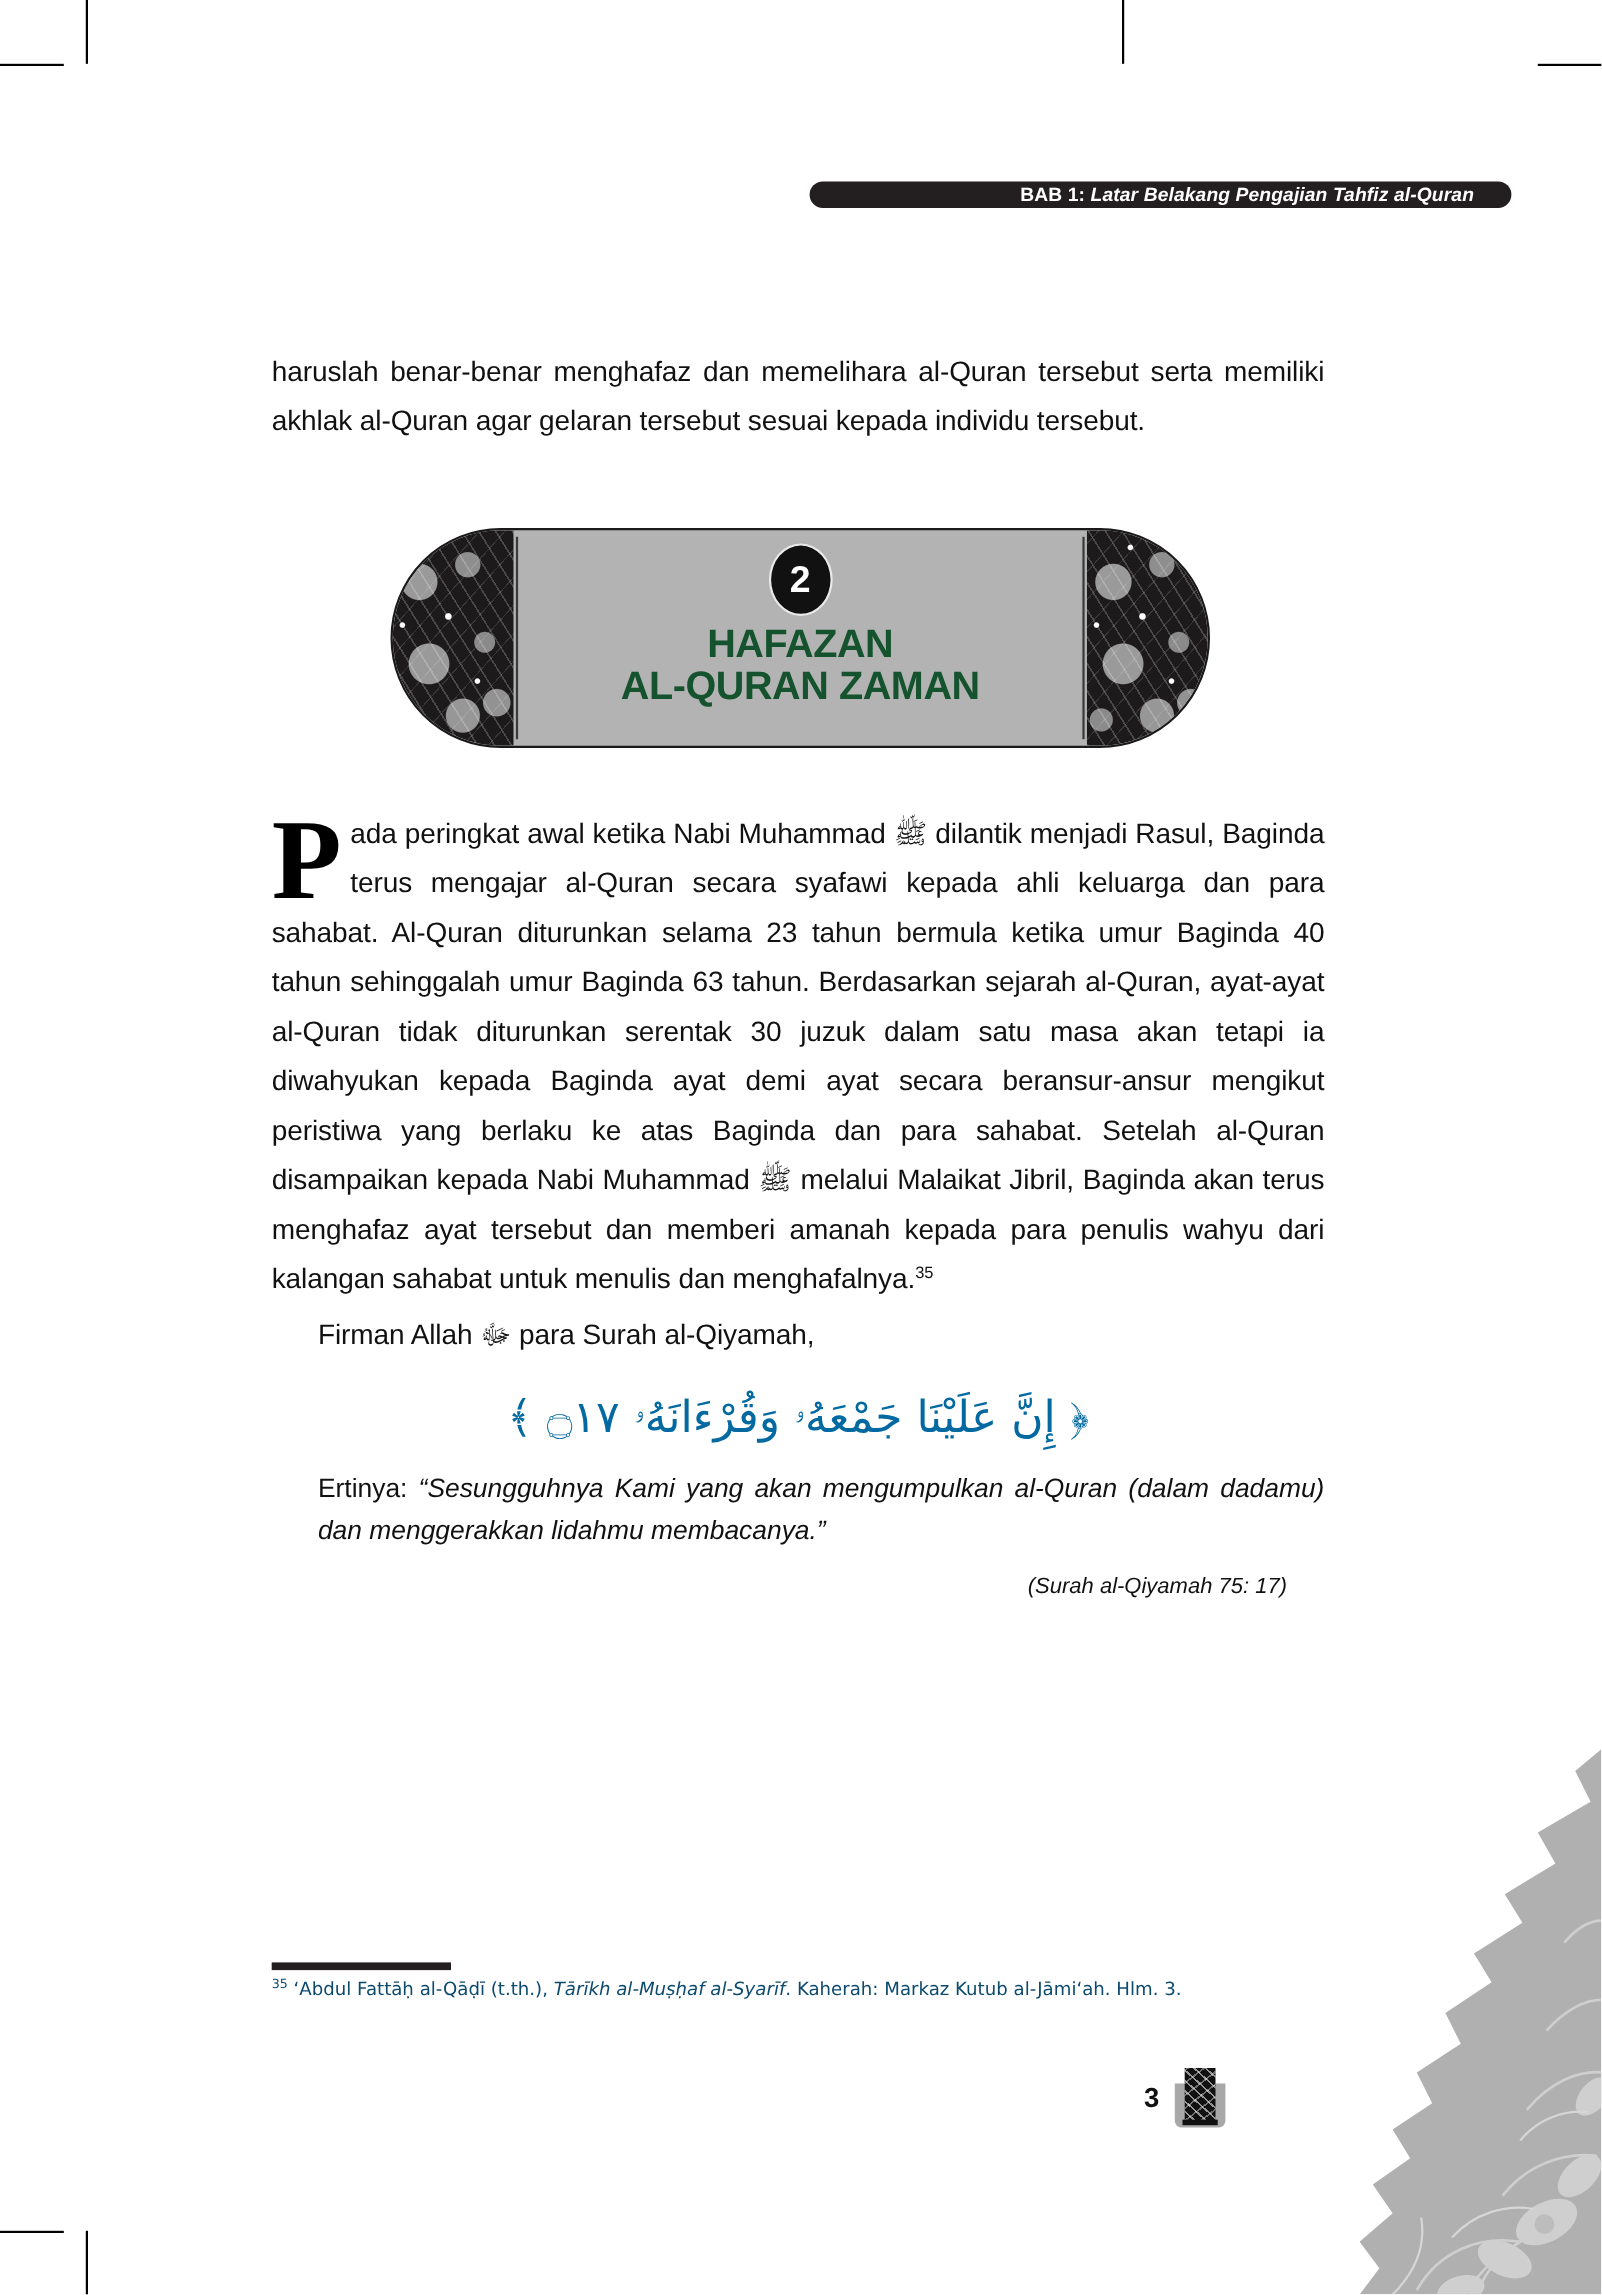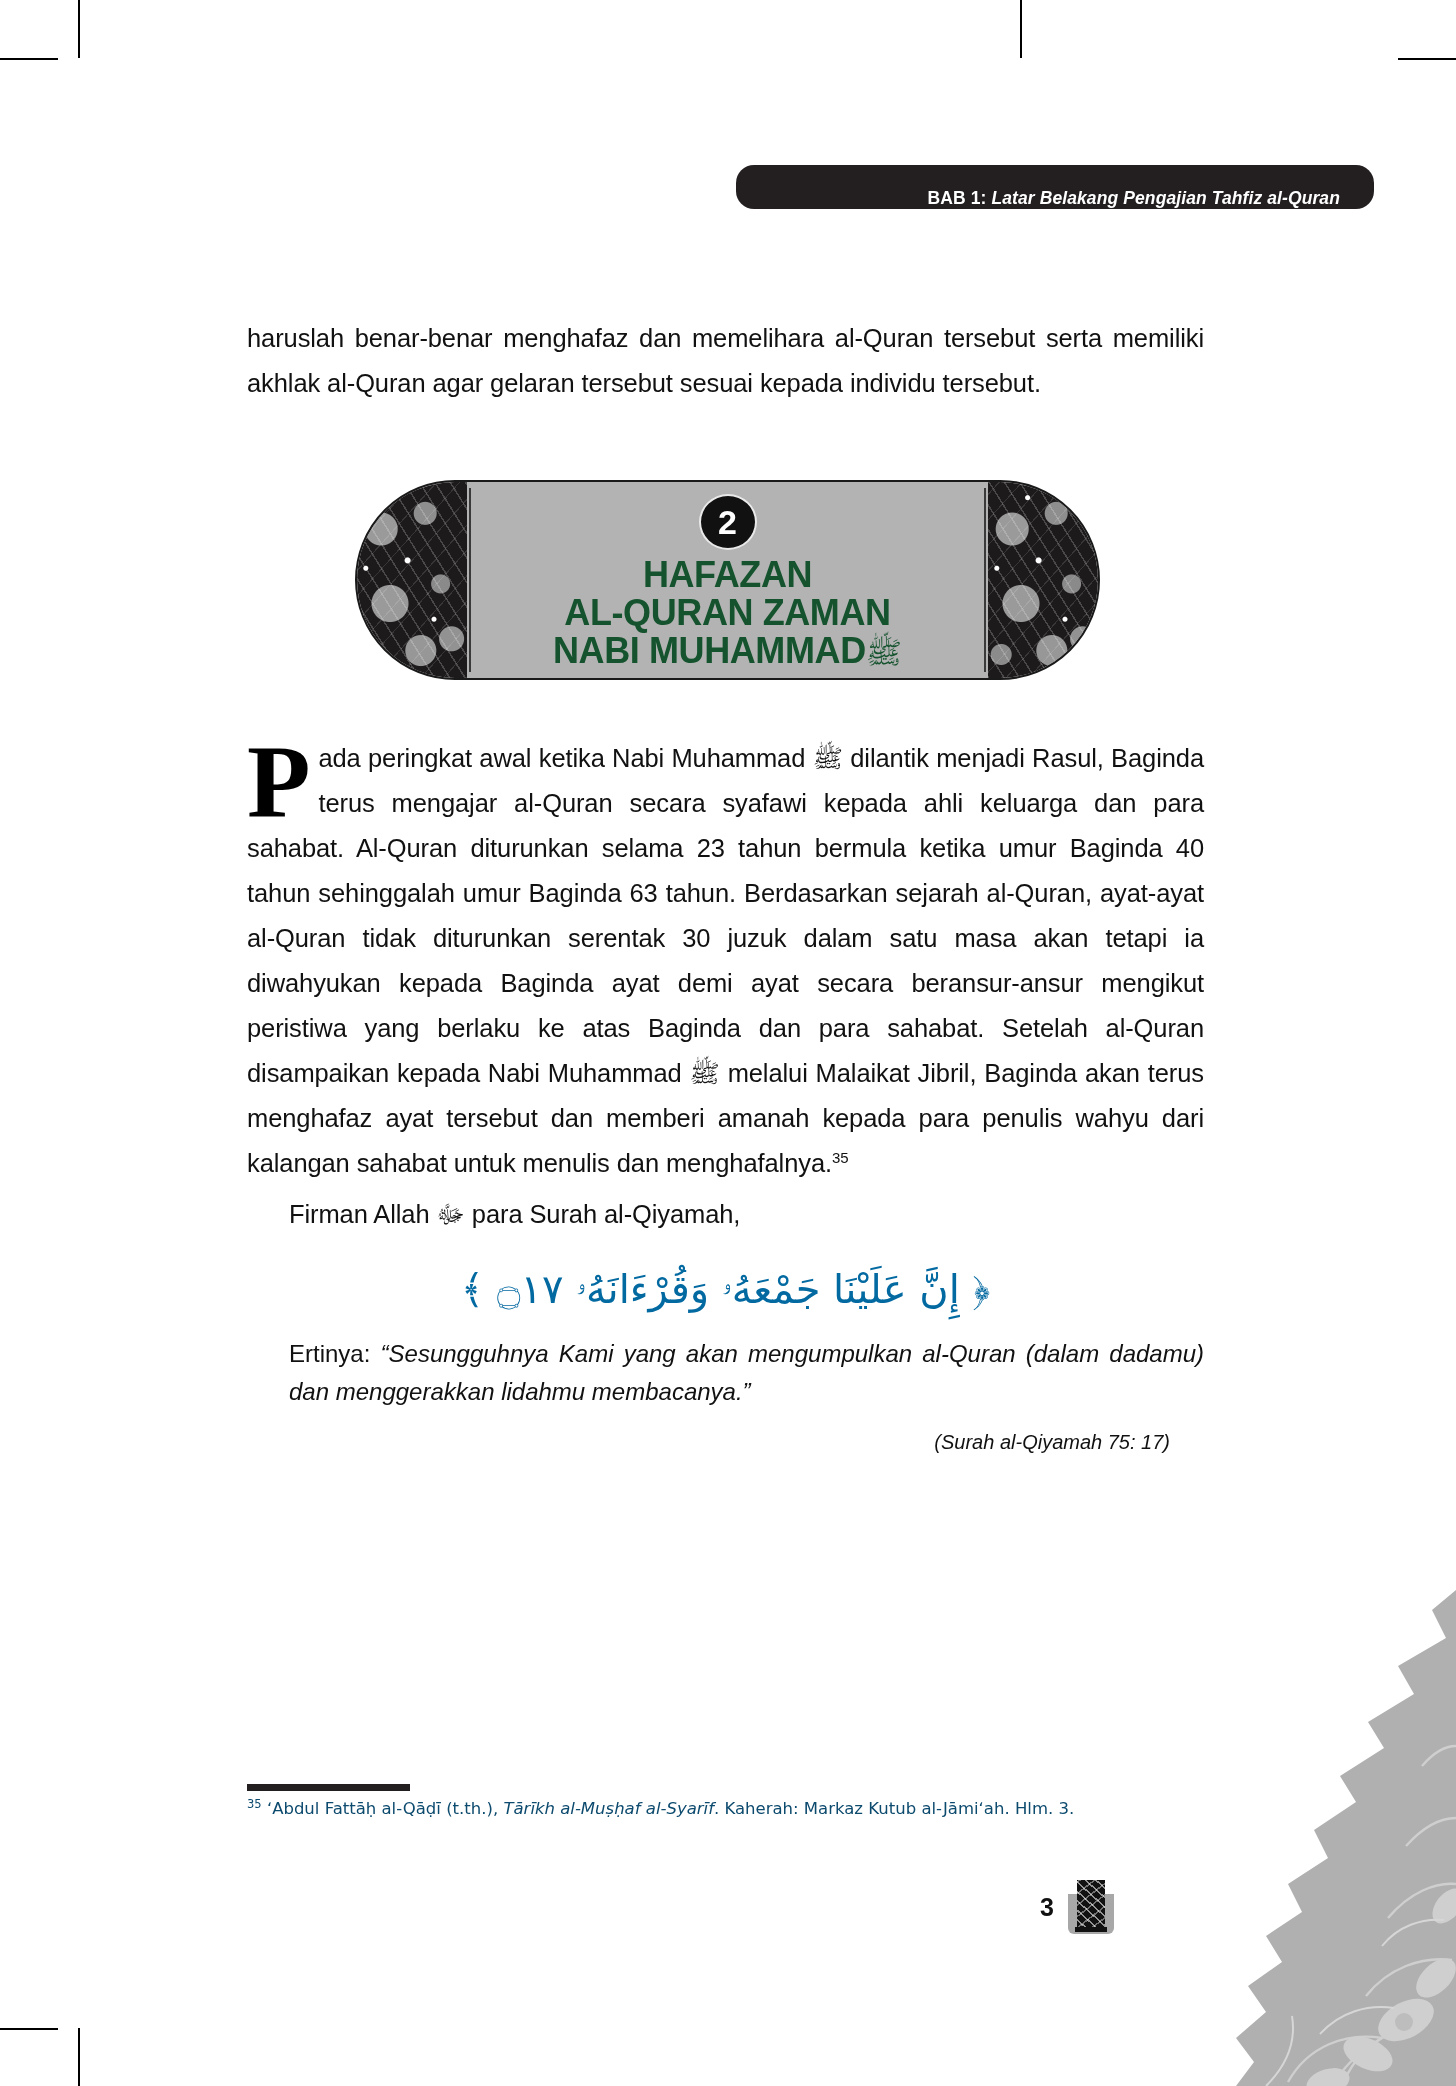--- a/index.html
+++ b/index.html
@@ -24,25 +24,25 @@
   }
   .cm-v { width: 1.5px; height: 58px; }
   .cm-h { height: 1.5px; width: 58px; }
 
   
   .running-header {
     position: absolute;
     left: 736px;
     top: 165px;
     width: 638px;
-    height: 44px;
+    height: 24px;
     background: #231f20;
     border-radius: 18px;
     display: flex;
-    align-items: flex-end;
+    align-items: center;
     justify-content: flex-end;
     padding-right: 34px;
     box-sizing: border-box;
   }
   .running-header .rh-text {
     color: #ffffff;
     font-size: 17.5px;
     font-weight: bold;
     letter-spacing: 0.1px;
     white-space: nowrap;
@@ -319,21 +319,20 @@
 
 <div class="banner-wrap">
   <div class="banner-outer">
     <div class="banner-cap left"></div>
     <div class="banner-cap right"></div>
     <div class="banner-inner">
       <div class="chapter-badge">2</div>
       <div class="banner-title">
         <div>HAFAZAN</div>
         <div>AL-QURAN ZAMAN</div>
-        <div><span>NABI MUHAMMAD</span><span class="glyph-saw-big">ﷺ</span></div>
       </div>
     </div>
   </div>
 </div>
 
 <div class="content" style="top:700px;">
 
   <p class="body-text dropcap-para">
     <span class="dropcap">P</span><span>ada peringkat awal ketika Nabi Muhammad </span><span class="glyph-saw">ﷺ</span><span> dilantik menjadi Rasul, Baginda terus mengajar al-Quran secara syafawi kepada ahli keluarga dan para sahabat. Al-Quran diturunkan selama 23 tahun bermula ketika umur Baginda 40 tahun sehinggalah umur Baginda 63 tahun. Berdasarkan sejarah al-Quran, ayat-ayat al-Quran tidak diturunkan serentak 30 juzuk dalam satu masa akan tetapi ia diwahyukan kepada Baginda ayat demi ayat secara beransur-ansur mengikut peristiwa yang berlaku ke atas Baginda dan para sahabat. Setelah al-Quran disampaikan kepada Nabi Muhammad </span><span class="glyph-saw">ﷺ</span><span> melalui Malaikat Jibril, Baginda akan terus menghafaz ayat tersebut dan memberi amanah kepada para penulis wahyu dari kalangan sahabat untuk menulis dan menghafalnya.</span><span class="sup-note">35</span>
   </p>

